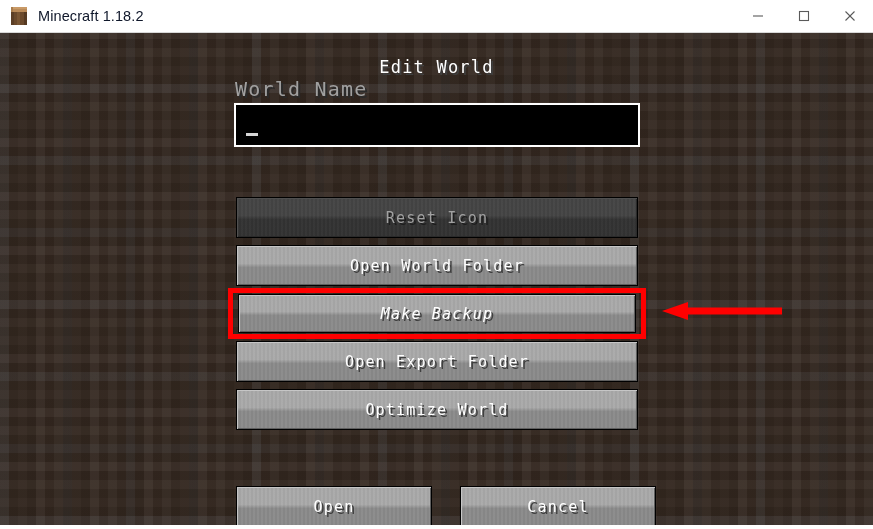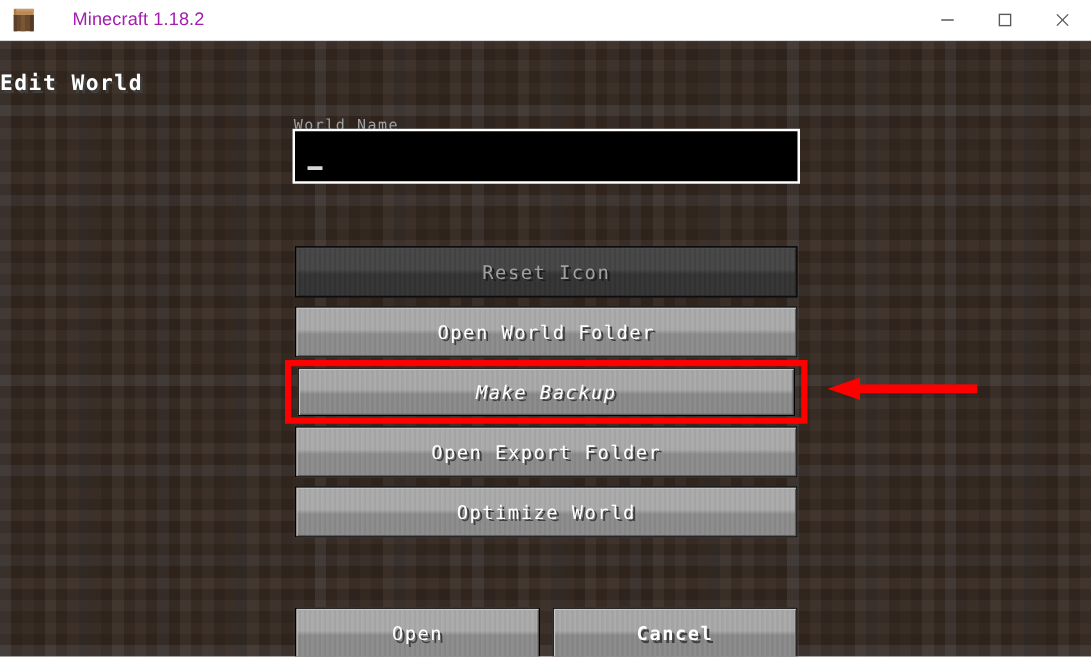--- a/index.html
+++ b/index.html
@@ -50,24 +50,23 @@
   .win-icon .blk-body {
     position: absolute; left: 3px; top: 7px;
     width: 16px; height: 13px;
     background: #6b4a2c;
     background-image:
       linear-gradient(90deg, #5c3f26 0 3px, transparent 3px 6px, #7a5634 6px 9px, transparent 9px 13px, #553a22 13px 16px);
   }
 
   .win-title {
     font-size: 14.5px;
-    color: #a21caf;
+    color: #0f172a;
     letter-spacing: 0.1px;
     white-space: nowrap;
-    margin-left: 20px;
   }
 
   .win-controls {
     margin-left: auto;
     display: flex;
     height: 33px;
   }
   .win-btn {
     width: 46px;
     height: 33px;
@@ -116,30 +115,30 @@
   
   .mc-text {
     font-family: "DejaVu Sans Mono", "Liberation Mono", monospace;
     letter-spacing: 1.2px;
   }
 
   .screen-title {
     position: absolute;
     left: 0; top: 24px;
     width: 873px;
+    text-align: center;
     font-size: 17px;
     color: #ffffff;
     text-shadow: 2px 2px 0 #3f3f3f;
-    font-weight: bold;
   }
 
   .field-label {
     position: absolute;
-    left: 235px; top: 60px;
-    font-size: 12px;
+    left: 235px; top: 44px;
+    font-size: 20px;
     color: #a0a0a0;
     text-shadow: 2px 2px 0 #2a2a2a;
   }
 
   
   .name-field {
     position: absolute;
     left: 234px; top: 70px;
     width: 406px;
     height: 44px;
@@ -191,21 +190,21 @@
   }
 
   
   #btn-reset-icon      { left: 236px; top: 164px; width: 402px; height: 41px; }
   #btn-open-world      { left: 236px; top: 212px; width: 402px; height: 41px; }
   #btn-make-backup     { left: 238px; top: 261px; width: 398px; height: 39px; font-style: italic; }
   #btn-open-backups    { left: 236px; top: 308px; width: 402px; height: 41px; }
   #btn-optimize-world  { left: 236px; top: 356px; width: 402px; height: 41px; }
   #btn-export-settings { left: 236px; top: 404px; width: 402px; height: 41px; }
   #btn-save            { left: 236px; top: 453px; width: 196px; height: 41px; }
-  #btn-cancel          { left: 442px; top: 453px; width: 196px; height: 41px; font-weight: bold; }
+  #btn-cancel          { left: 460px; top: 453px; width: 196px; height: 41px; }
 
   
   .annot-box {
     position: absolute;
     left: 228px; top: 255px;
     width: 418px;
     height: 51px;
     border: 5px solid #ff0000;
     pointer-events: none;
   }

